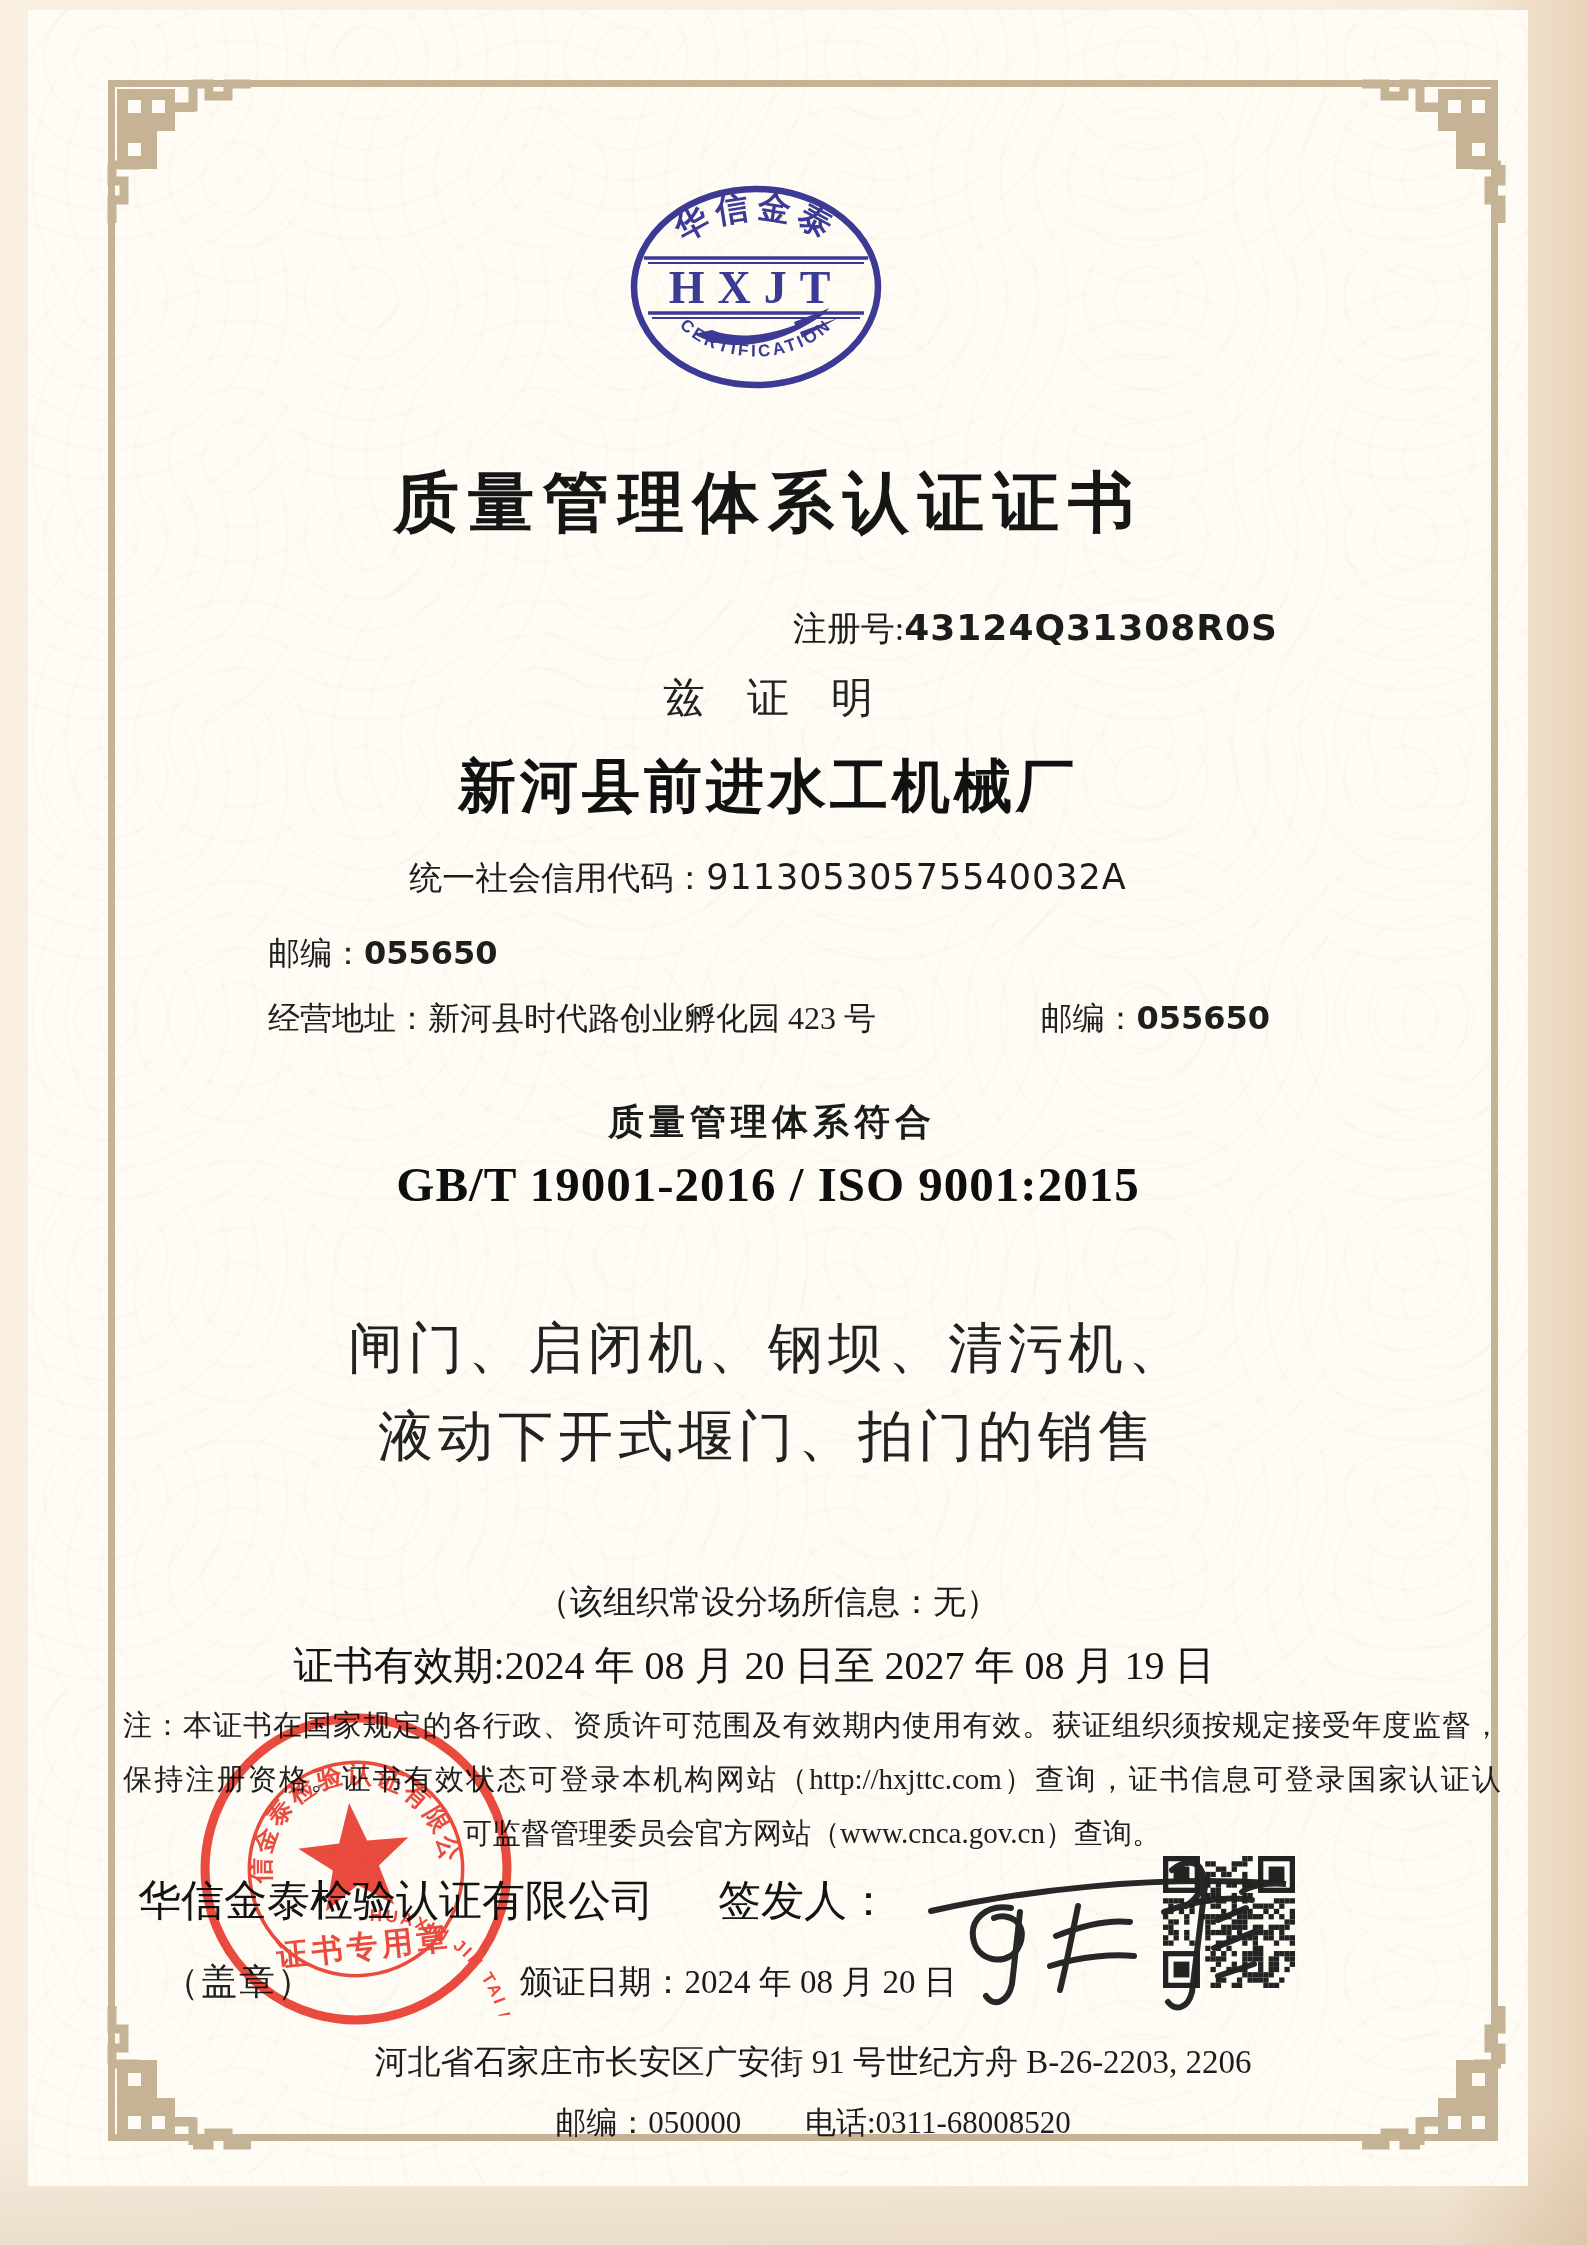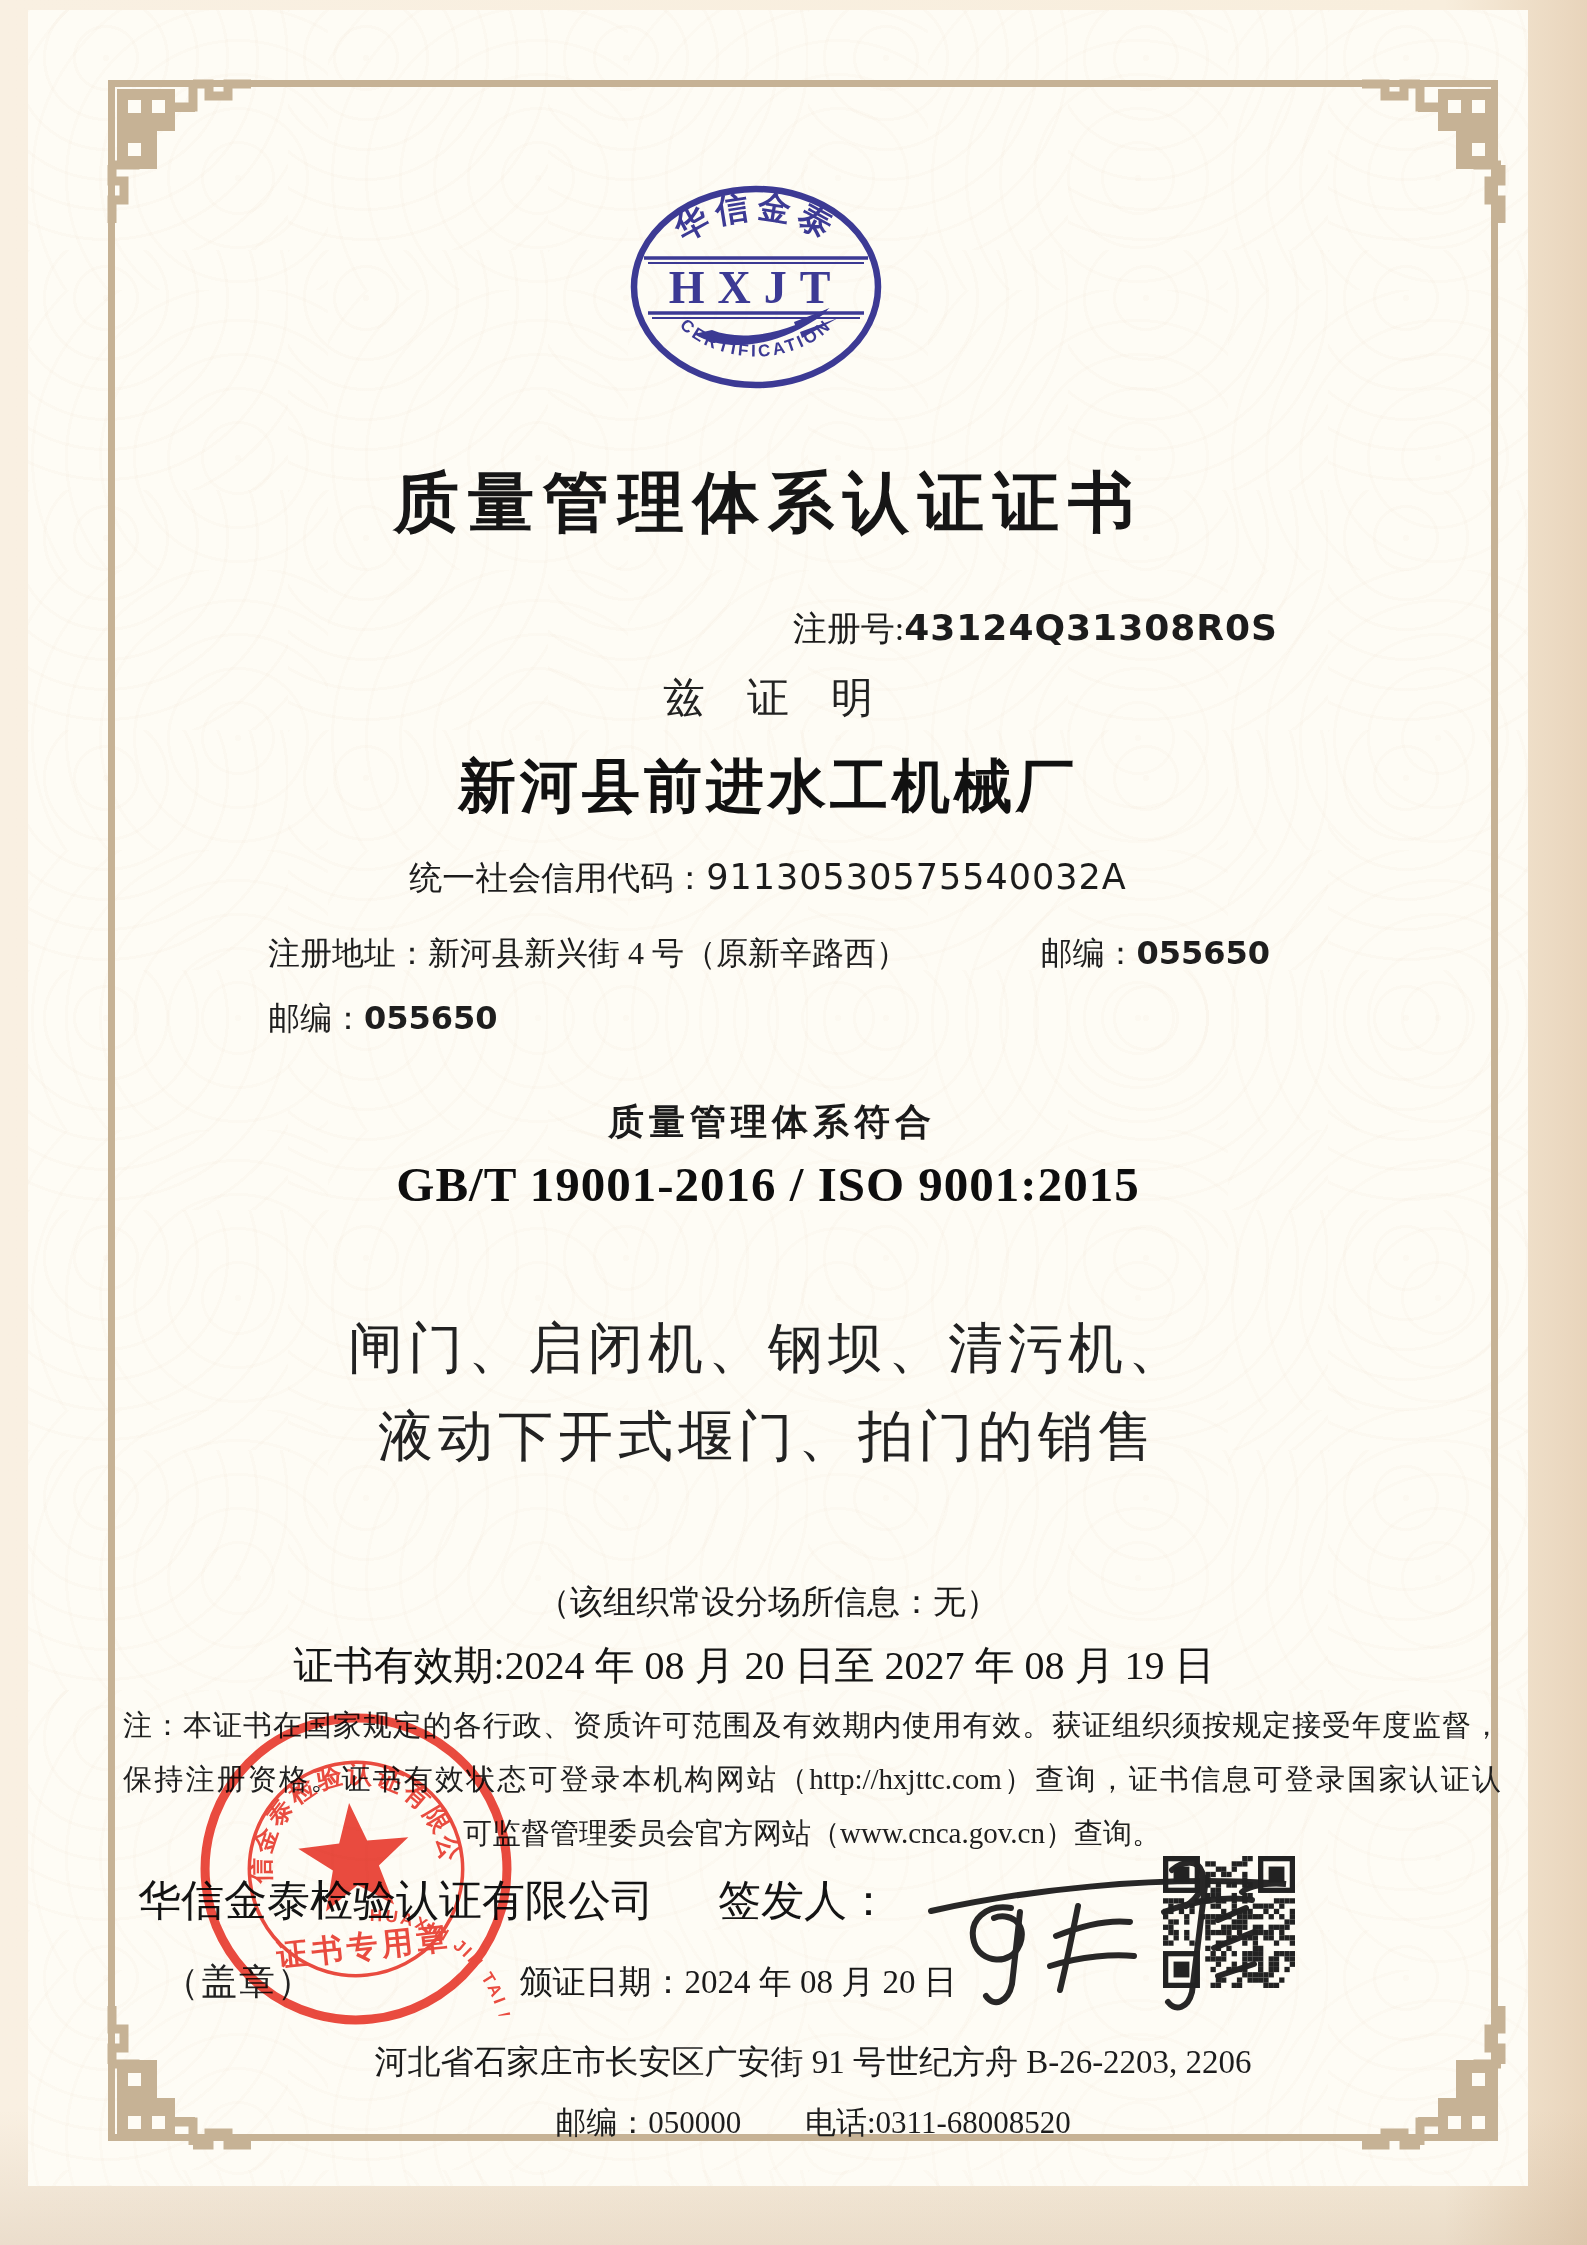--- a/index.html
+++ b/index.html
@@ -179,24 +179,24 @@
 
   <div class="abs hereby center">兹　证　明</div>
 
   <div class="abs company center">新河县前进水工机械厂</div>
 
   <div class="abs credit center">
     <span>统一社会信用代码：</span><span class="num">91130530575540032A</span>
   </div>
 
   <div class="abs addr-row" style="top:922px">
-    <span><span>注册地址：</span><span>新河县新兴街 4 号（原新辛路西）</span></span>
     <span><span>邮编：</span><span class="num">055650</span></span>
   </div>
   <div class="abs addr-row" style="top:987px">
+    <span><span>经营地址：</span><span>新河县时代路创业孵化园 423 号</span></span>
     <span><span>邮编：</span><span class="num">055650</span></span>
   </div>
 
   <div class="abs conform center">质量管理体系符合</div>
   <div class="abs standard center">GB/T 19001-2016 / ISO 9001:2015</div>
   <div class="abs scope2 center">液动下开式堰门、拍门的销售</div>
   <div class="abs scope1 center">闸门、启闭机、钢坝、清污机、</div>
 
   <div class="abs branch center">（该组织常设分场所信息：无）</div>
   <div class="abs validity center">证书有效期:2024 年 08 月 20 日至 2027 年 08 月 19 日</div>

